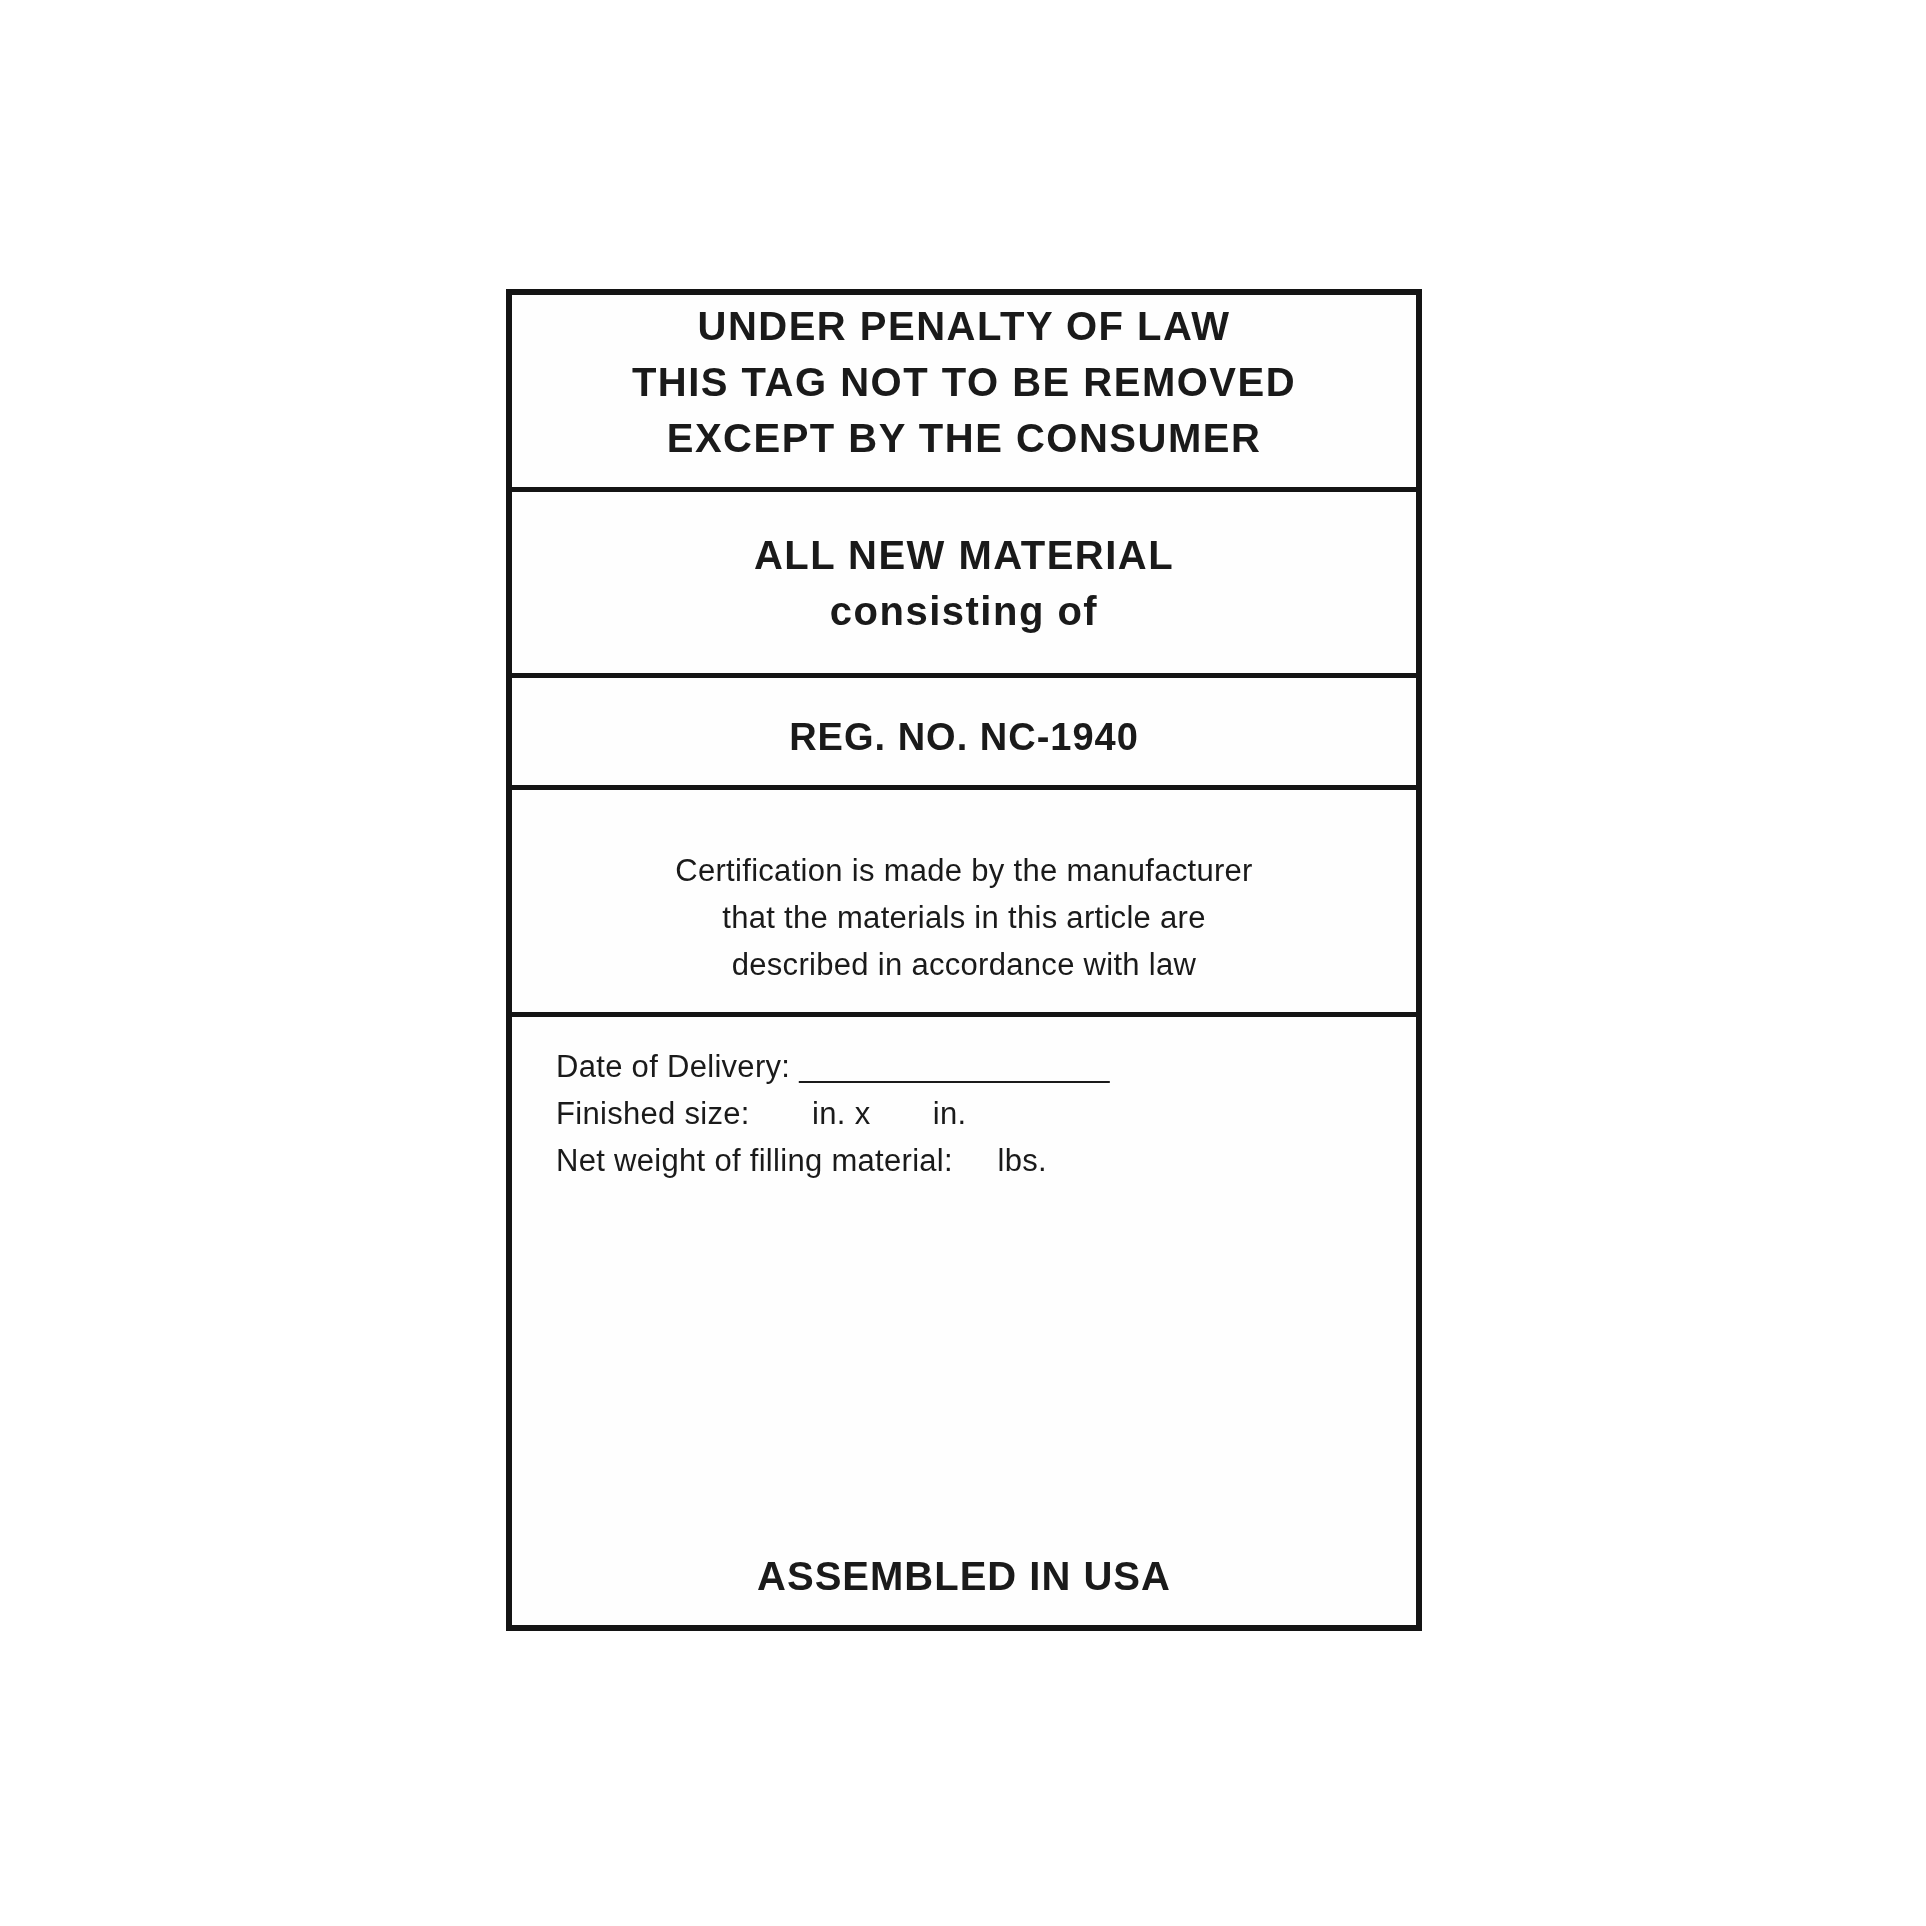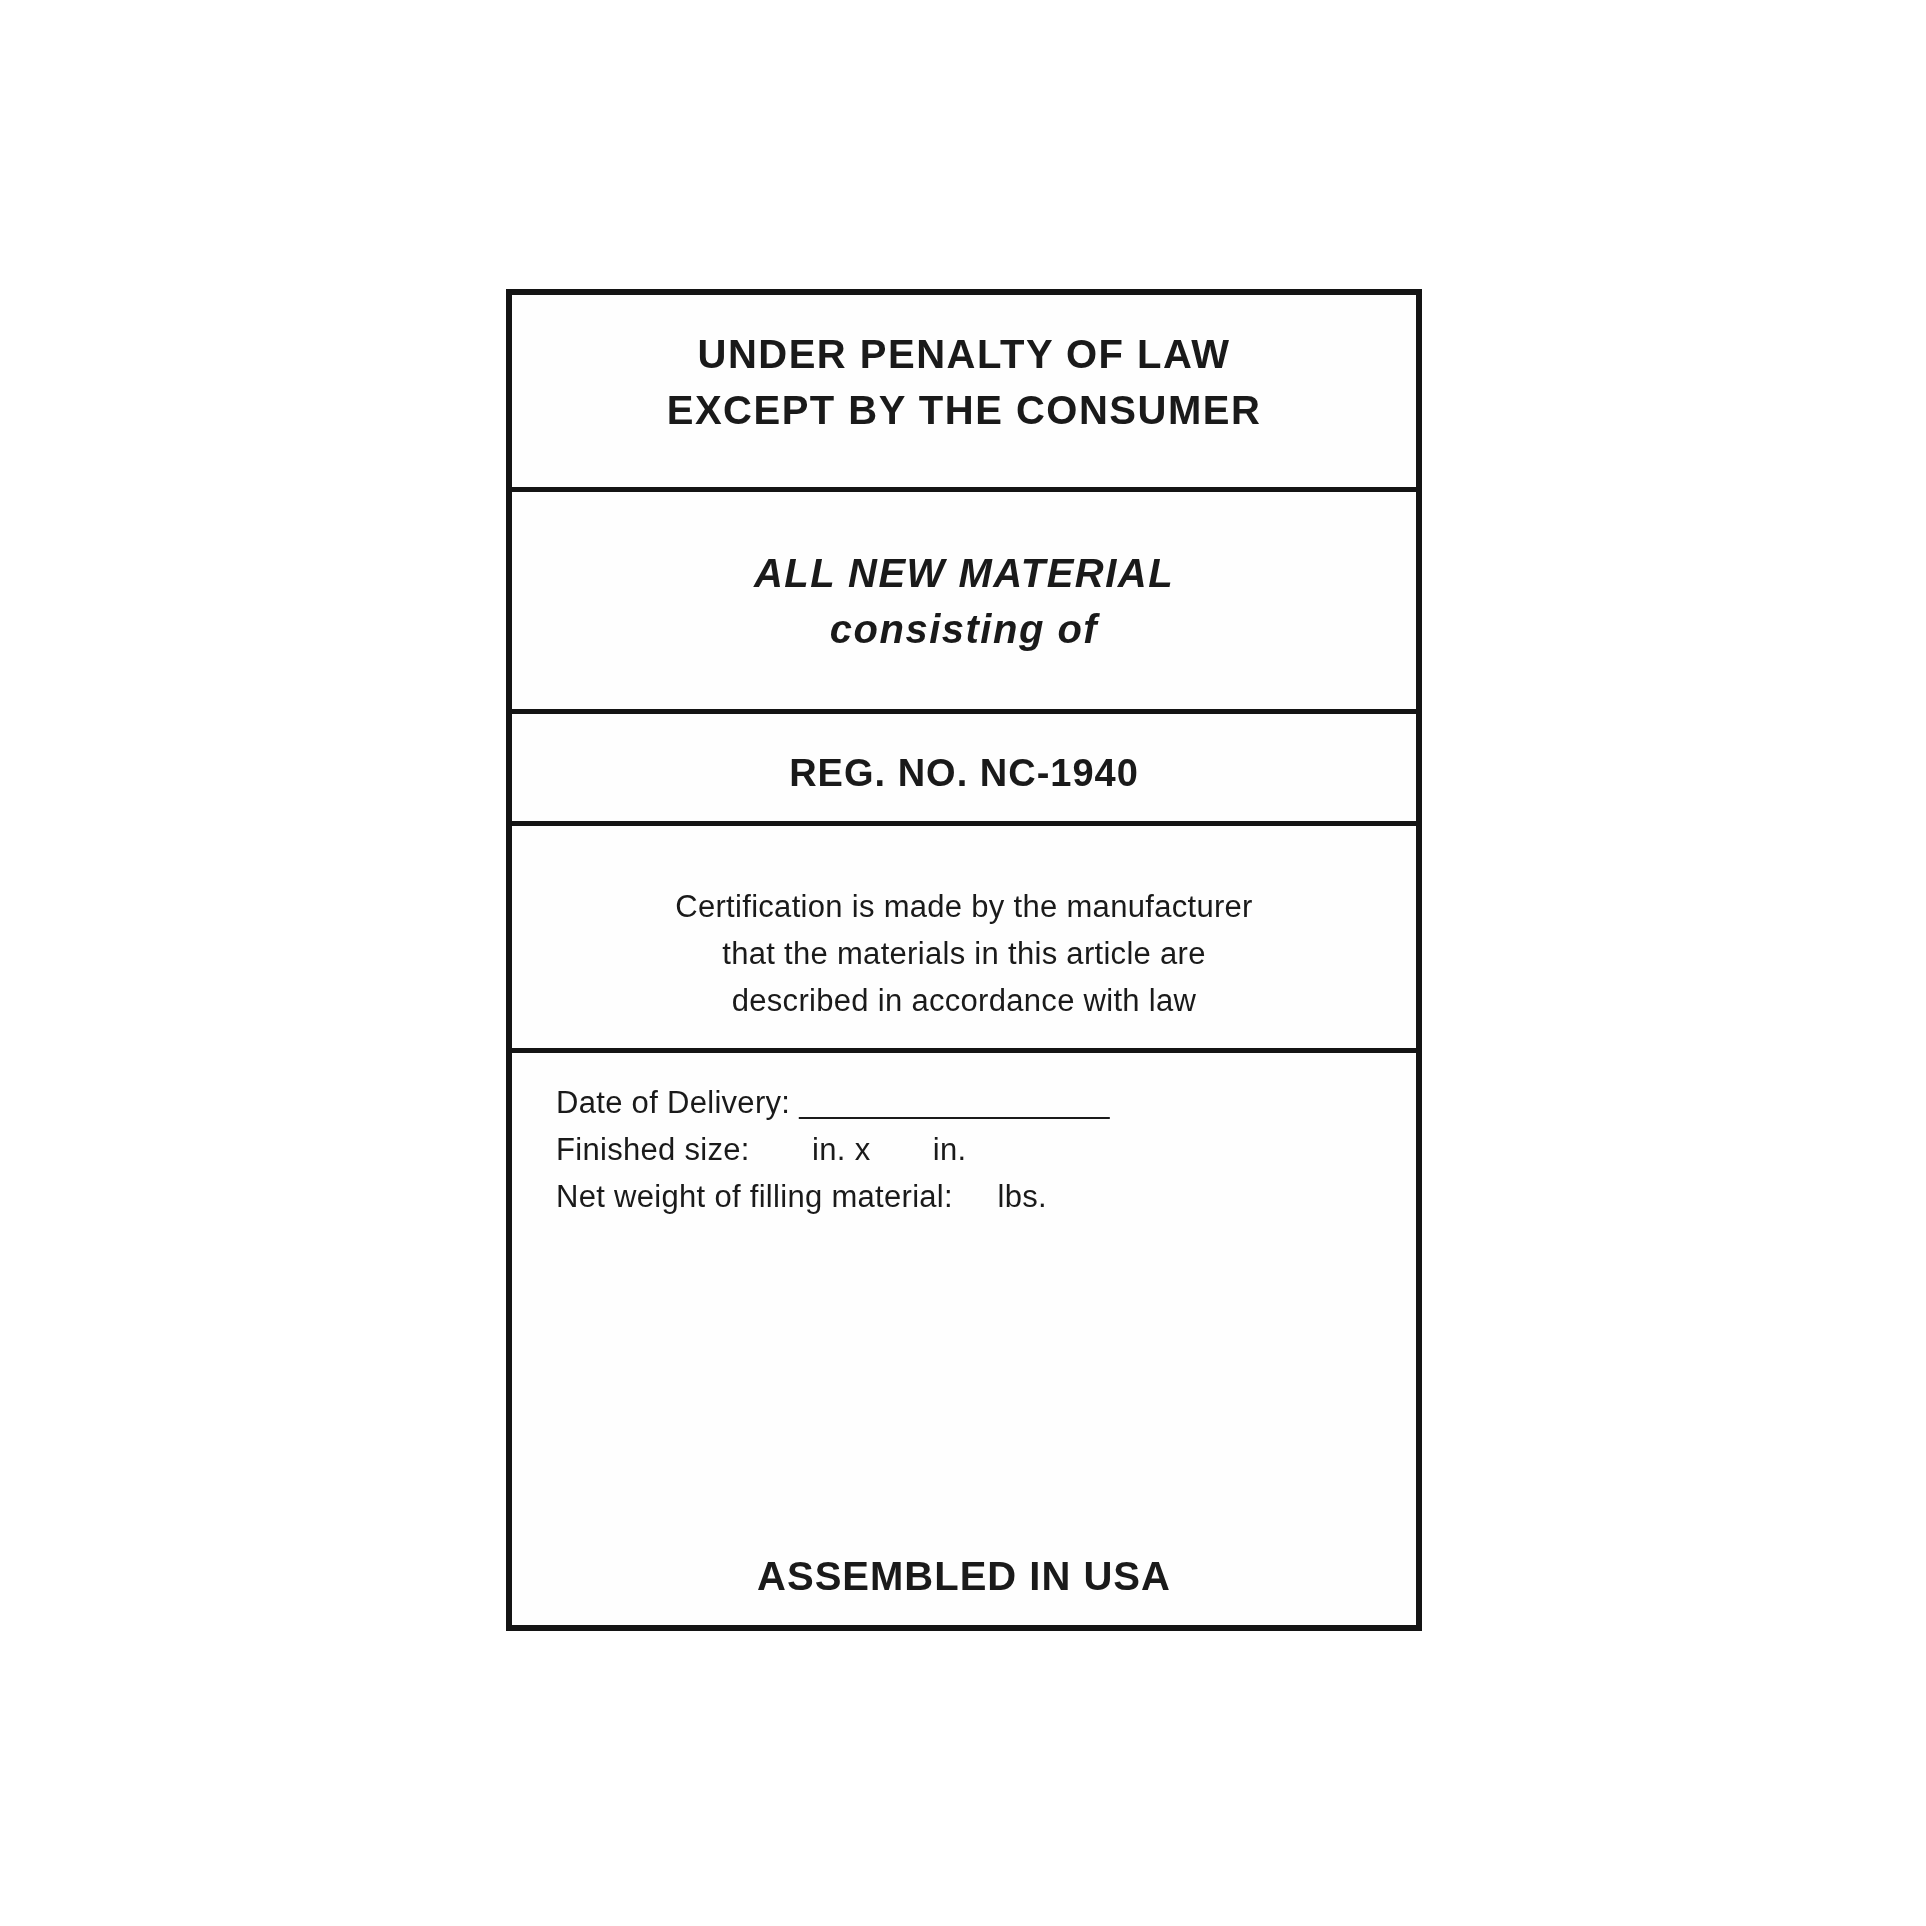--- a/index.html
+++ b/index.html
@@ -34,21 +34,21 @@
     display: flex;
     flex-direction: column;
     align-items: center;
     justify-content: center;
     text-align: left;
     width: 100%;
   }
   .sec p { margin: 0; }
 
   .sec-penalty  { height: 197px; padding-bottom: 18px; }
-  .sec-material { height: 222px; font-style: italic; }
+  .sec-material { height: 186px; }
   .sec-reg      { height: 102px; margin-top: 10px; }
   .sec-cert     { height: 195px; margin-top: 32px; }
   .sec-madeby   { height: 261px; }
   .sec-details  {
     flex: 1;
     border-bottom: none;
     align-items: stretch;
     text-align: left;
     justify-content: space-between;
     padding: 26px 0 22px 0;
@@ -106,20 +106,21 @@
   }
 </style>
 </head>
 <body>
 
 <div class="page">
   <div class="law-tag">
 
     <section class="sec sec-penalty">
       <p class="big-bold">UNDER PENALTY OF LAW</p>
+      <p class="big-bold">THIS TAG NOT TO BE REMOVED</p>
       <p class="big-bold">EXCEPT BY THE CONSUMER</p>
     </section>
 
     <section class="sec sec-material">
       <p class="big-bold">ALL NEW MATERIAL</p>
       <p class="big-bold">consisting of</p>
     </section>
 
     <section class="sec sec-reg">
       <p class="reg-line">REG. NO. NC-1940</p>

